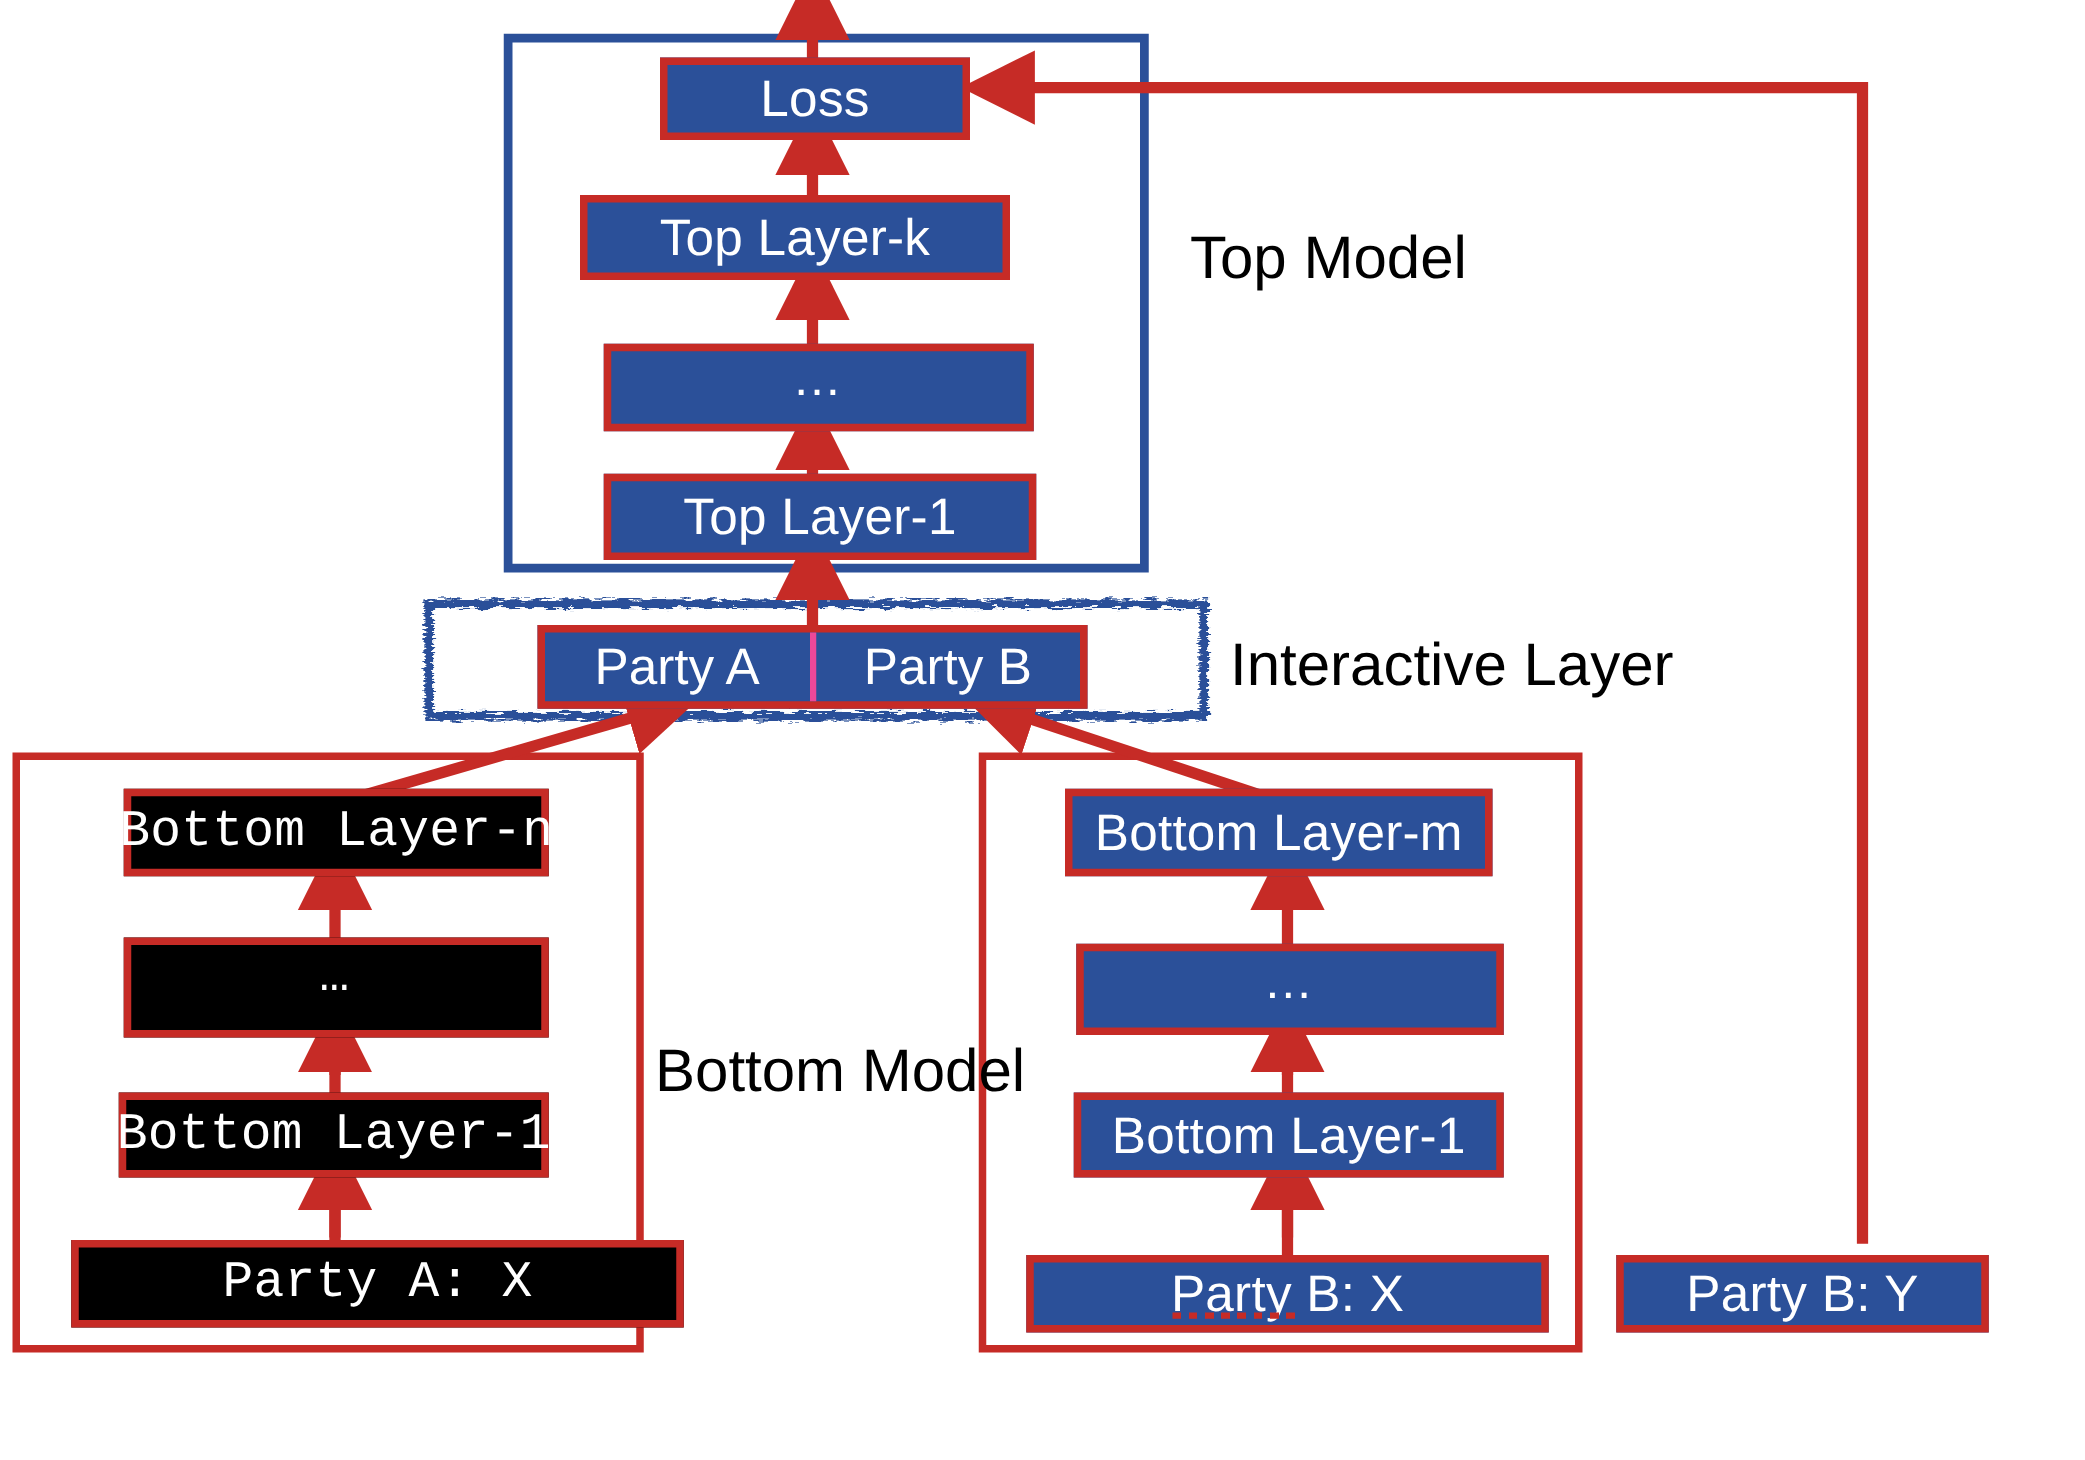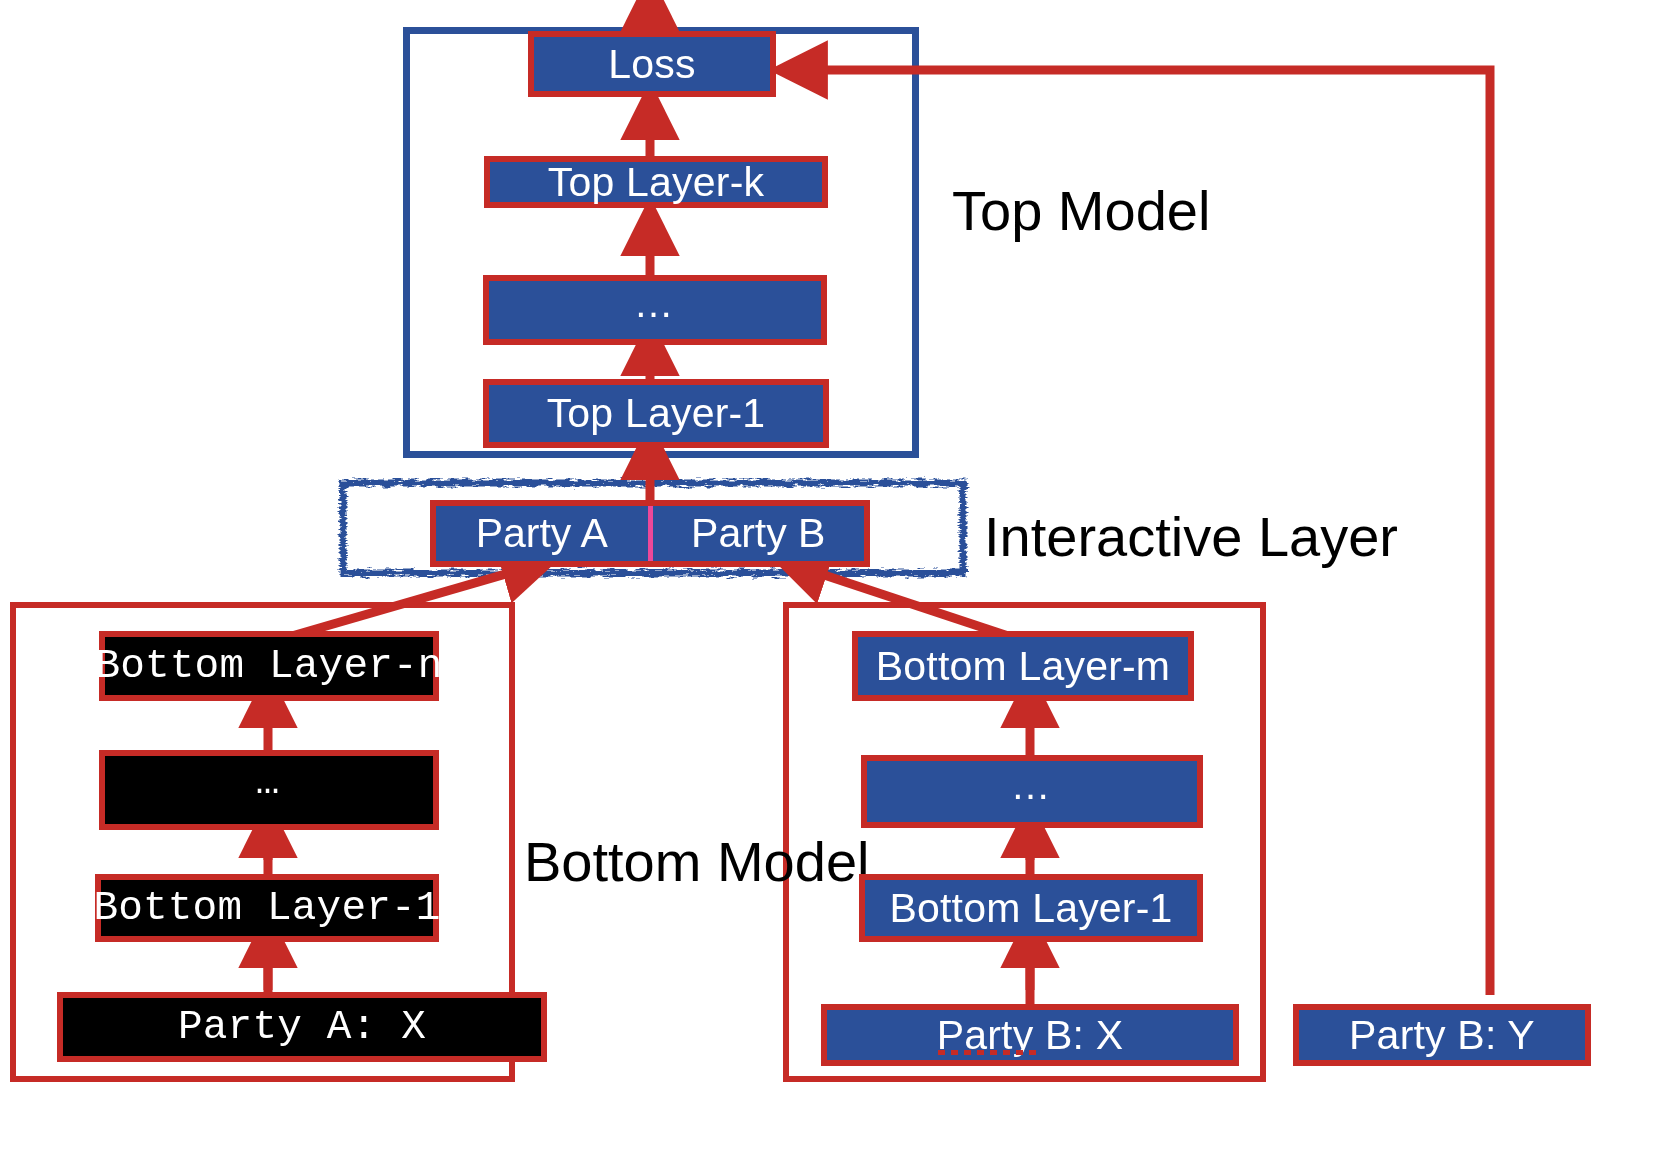--- a/index.html
+++ b/index.html
@@ -89,21 +89,21 @@
     display: block;
     width: 100%;
     height: 100%;
     overflow: visible;
   }
 
   
   .label {
     position: absolute;
     color: #000000;
-    font-size: 56px;
+    font-size: 48px;
     line-height: 1;
     white-space: nowrap;
     z-index: 5;
   }
 
   
   #wires {
     position: absolute;
     left: 0;
     top: 0;
@@ -177,25 +177,25 @@
       <line x1="1030" y1="1060" x2="1030" y2="940"></line>
 
       <line x1="278" y1="640" x2="530" y2="567"></line>
 
       <line x1="1020" y1="640" x2="800" y2="567"></line>
     </g>
 
     <path d="M 1490,995 L 1490,70 L 800,70" stroke="#C62B26" stroke-width="9" fill="none" marker-end="url(#ah)"></path>
   </svg>
 
-  <div class="node" style="left:528px; top:31px; width:248px; height:66px;">
+  <div class="node" style="left:528px; top:46px; width:248px; height:66px;">
     <span>Loss</span>
   </div>
 
-  <div class="node" style="left:484px; top:156px; width:344px; height:52px;">
+  <div class="node" style="left:464px; top:156px; width:344px; height:68px;">
     <span>Top Layer-k</span>
   </div>
 
   <div class="node ellipsis" style="left:483px; top:275px; width:344px; height:70px;">
     <span>…</span>
   </div>
 
   <div class="node" style="left:483px; top:379px; width:346px; height:69px;">
     <span>Top Layer-1</span>
   </div>

